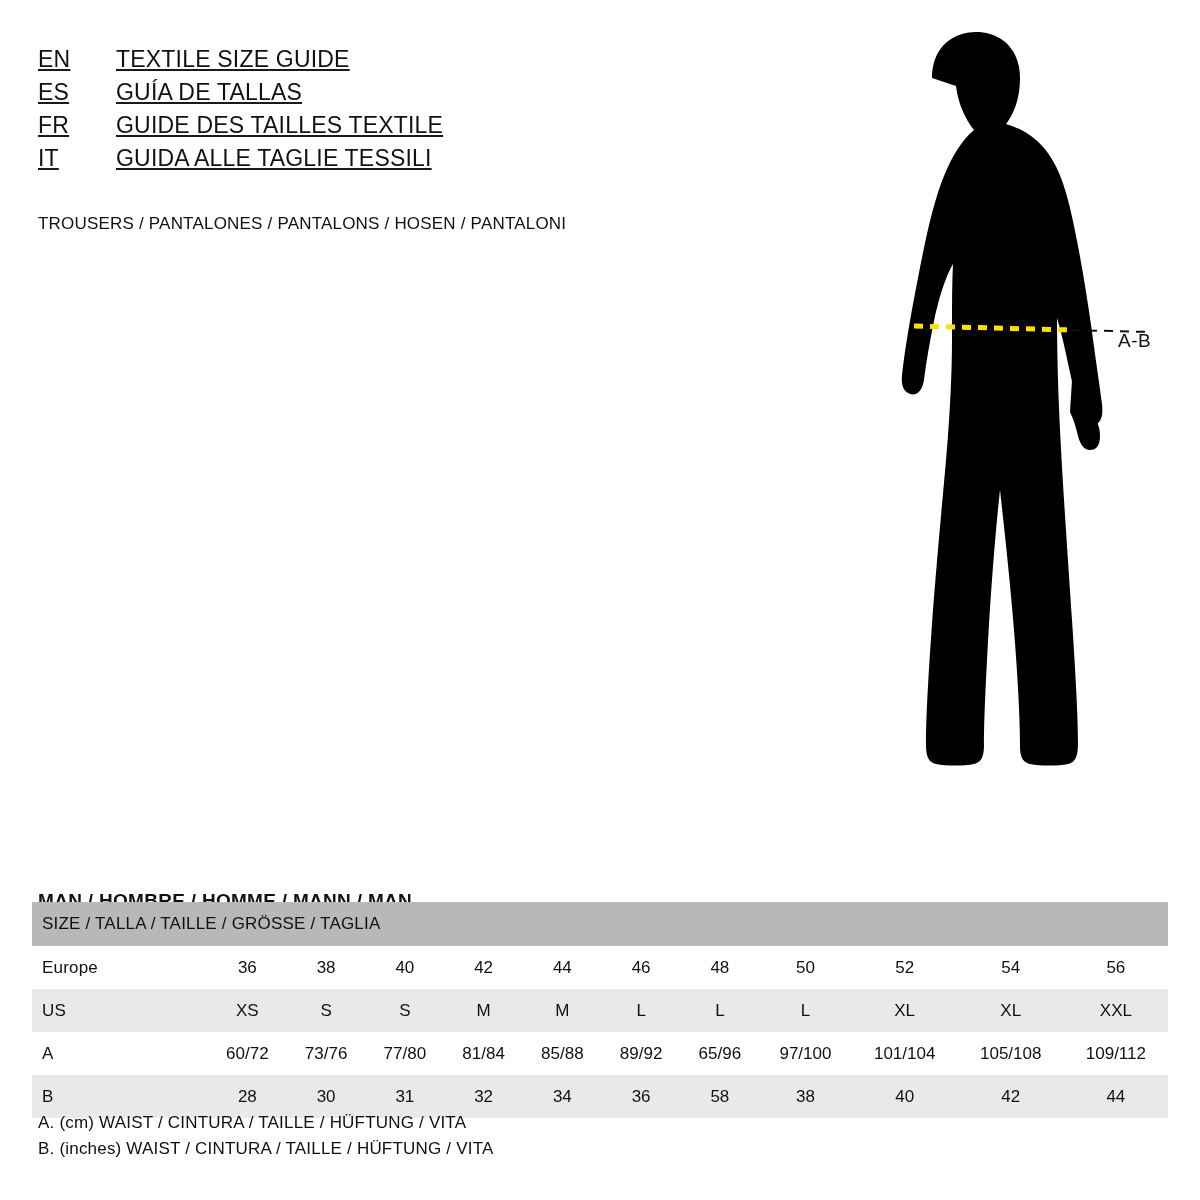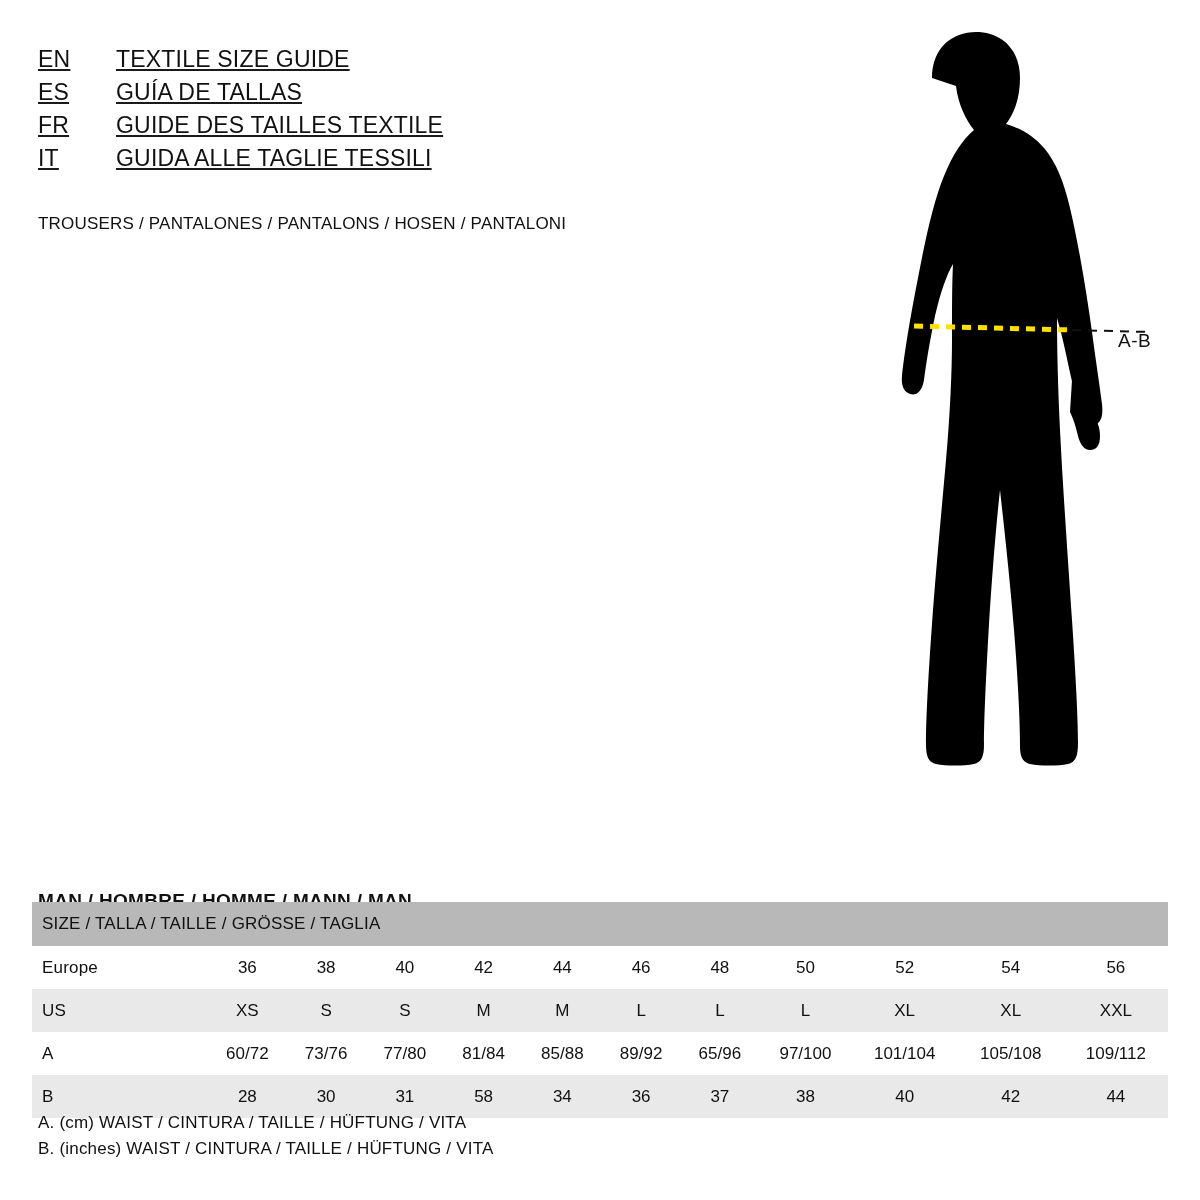--- a/index.html
+++ b/index.html
@@ -263,24 +263,24 @@
       <td>97/100</td>
       <td>101/104</td>
       <td>105/108</td>
       <td>109/112</td>
     </tr>
     <tr>
       <td class="row-label">B</td>
       <td>28</td>
       <td>30</td>
       <td>31</td>
-      <td>58</td>
+      <td>32</td>
       <td>34</td>
       <td>36</td>
-      <td>37</td>
+      <td>58</td>
       <td>38</td>
       <td>40</td>
       <td>42</td>
       <td>44</td>
     </tr>
   </tbody>
 </table>
 
 <div class="footnotes">
   <div>A. (cm) WAIST / CINTURA / TAILLE / HÜFTUNG / VITA</div>

